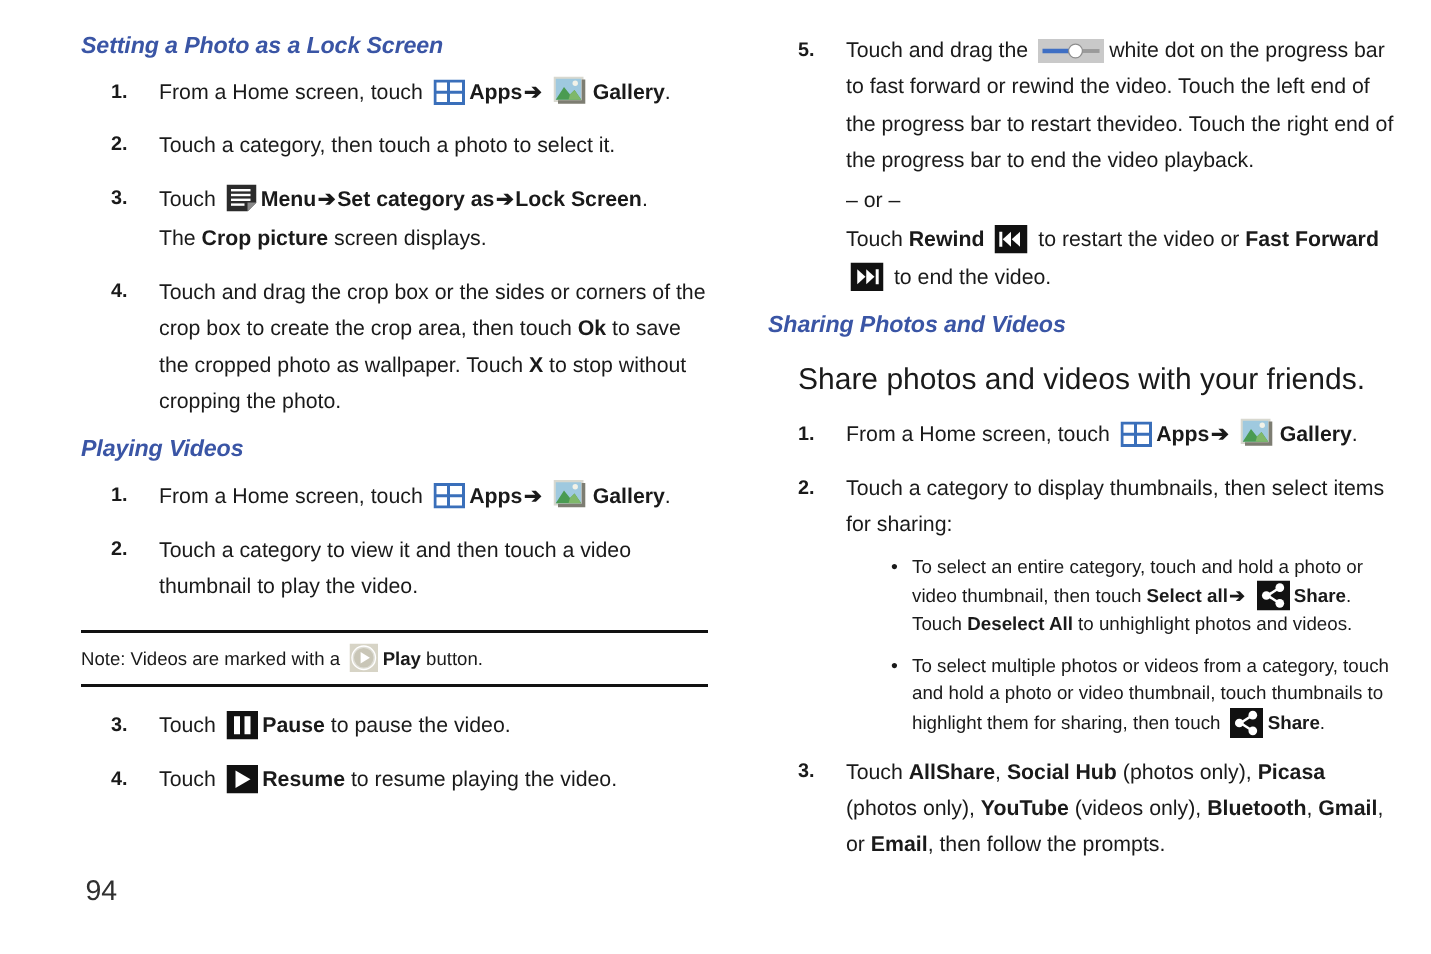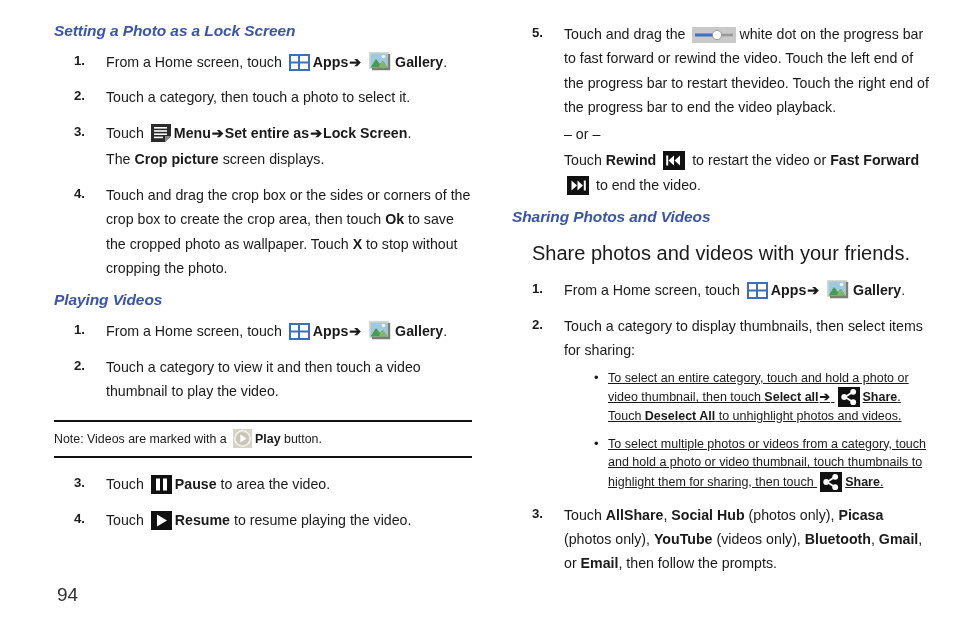--- a/index.html
+++ b/index.html
@@ -88,21 +88,20 @@
     list-style: none;
     margin: 6px 0 6px 0;
     padding: 0 0 0 30px;
   }
   ul.bullets > li {
     position: relative;
     padding-left: 14px;
     font-size: 12.5px;
     line-height: 1.48;
     margin-bottom: 9px;
-    text-decoration: underline;
   }
   ul.bullets > li:before {
     content: "\2022";
     position: absolute;
     left: 0;
     top: -1px;
     font-size: 13px;
   }
 
   
@@ -167,21 +166,21 @@
         <span>Touch</span>
         <span class="ico">
           <svg width="20" height="18" viewBox="0 0 20 18">
             <path d="M0 0 H20 V12 L14 18 H0 Z" fill="#2b2b2b"></path>
             <path d="M20 12 L14 18 V12 Z" fill="#8a8a8a"></path>
             <rect x="3" y="3" width="13" height="1.6" fill="#ffffff"></rect>
             <rect x="3" y="6.2" width="13" height="1.6" fill="#ffffff"></rect>
             <rect x="3" y="9.4" width="13" height="1.6" fill="#ffffff"></rect>
             <rect x="3" y="12.6" width="9" height="1.6" fill="#ffffff"></rect>
           </svg>
-        </span><b>Menu</b><span class="arrow">➔</span><b>Set entire as</b><span class="arrow">➔</span><b>Lock Screen</b><span>.</span>
+        </span><b>Menu</b><span class="arrow">➔</span><b>Set category as</b><span class="arrow">➔</span><b>Lock Screen</b><span>.</span>
         <div class="sub-para"><span>The </span><b>Crop picture</b><span> screen displays.</span></div>
       </li>
 
       <li>
         <span class="num">4.</span>
         <span>Touch and drag the crop box or the sides or corners of the crop box to create the crop area, then touch </span><b>Ok</b><span> to save the cropped photo as wallpaper. Touch </span><b>X</b><span> to stop without cropping the photo.</span>
       </li>
     </ol>
 
     <h2 class="section-head gap-head">Playing Videos</h2>
@@ -232,21 +231,21 @@
     <ol class="steps">
       <li>
         <span class="num">3.</span>
         <span>Touch</span>
         <span class="ico" style="vertical-align:-5px;">
           <svg width="21" height="19" viewBox="0 0 21 19">
             <rect x="0" y="0" width="21" height="19" fill="#111111"></rect>
             <rect x="5" y="3.5" width="4" height="12" fill="#ffffff"></rect>
             <rect x="12" y="3.5" width="4" height="12" fill="#ffffff"></rect>
           </svg>
-        </span><b>Pause</b><span> to area the video.</span>
+        </span><b>Pause</b><span> to pause the video.</span>
       </li>
       <li>
         <span class="num">4.</span>
         <span>Touch</span>
         <span class="ico" style="vertical-align:-5px;">
           <svg width="21" height="19" viewBox="0 0 21 19">
             <rect x="0" y="0" width="21" height="19" fill="#111111"></rect>
             <path d="M6 3.6 L16 9.5 L6 15.4 Z" fill="#ffffff"></path>
           </svg>
         </span><b>Resume</b><span> to resume playing the video.</span>

